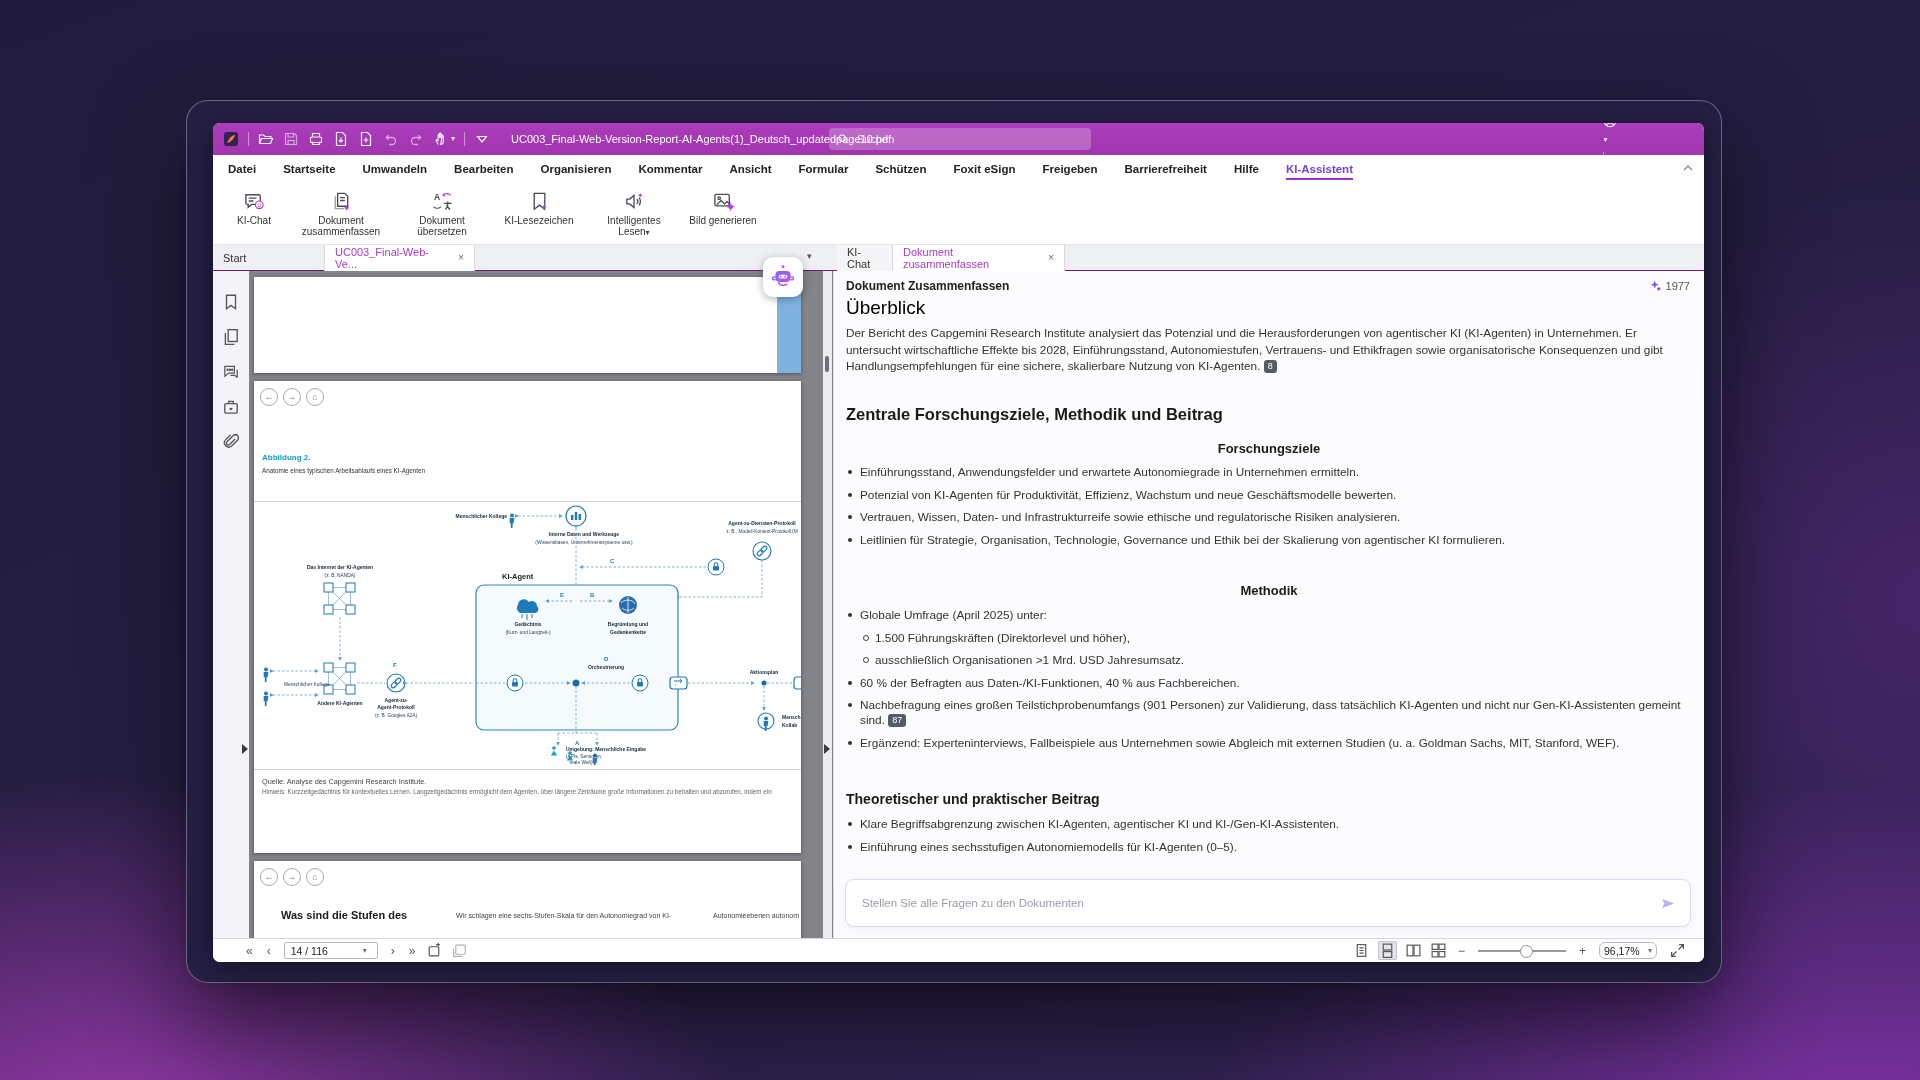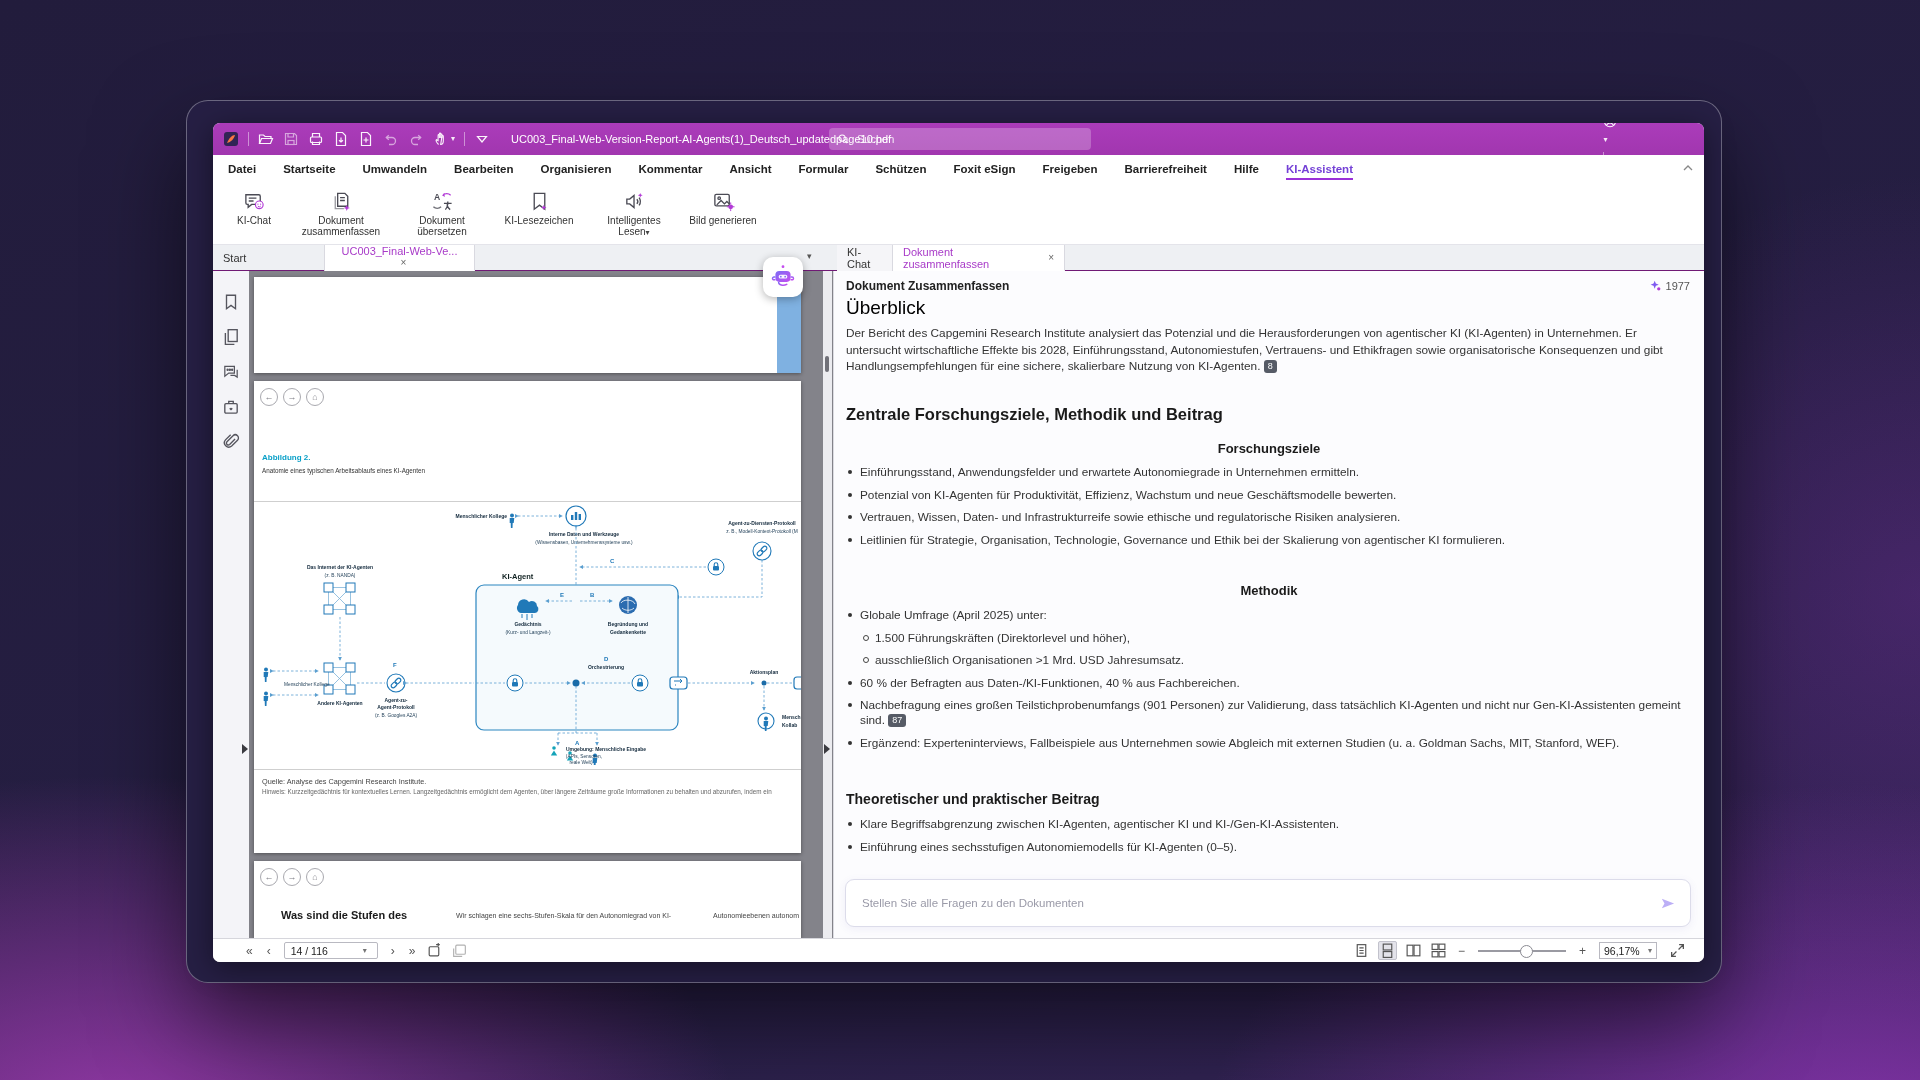--- a/index.html
+++ b/index.html
@@ -103,21 +103,21 @@
     padding:0 14px 0 26px;color:#444;}
   .chev{font-size:12px;color:#555;padding:0 7px;}
   .pagebox{width:94px;height:17px;border:1px solid #b9b9c1;border-radius:2px;display:flex;align-items:center;
     margin:0 6px;padding:0 4px;box-sizing:border-box;}
   .pagebox input{border:none;outline:none;width:70px;font-size:10.5px;color:#222;
     font-family:"Liberation Sans",sans-serif;}
   .sico{width:17px;height:17px;color:#555;margin:0 4px;}
   .sico.sel{background:#e3e3ea;border:1px solid #c2c2cc;border-radius:2px;}
   .slider{width:88px;height:2px;background:#9a9aa2;margin:0 6px;position:relative;}
   .knob{position:absolute;left:42px;top:-5px;width:11px;height:11px;background:#fff;border:1px solid #8a8a92;border-radius:50%;}
-  .zoombox{width:58px;height:17px;border:1px solid #b9b9c1;border-radius:0;display:flex;align-items:center;
+  .zoombox{width:58px;height:17px;border:1px solid #b9b9c1;border-radius:6px;display:flex;align-items:center;
     justify-content:space-between;padding:0 4px;margin:0 8px 0 6px;font-size:10.5px;color:#222;box-sizing:border-box;}
   
   .figlab{font-size:8px;font-weight:bold;color:#0aa0c8;}
   .figcap{font-size:6.3px;color:#333;}
   .src{font-size:7.3px;color:#444;}
   .note{font-size:6.3px;color:#666;white-space:nowrap;}
   .hrline{position:absolute;left:0;width:100%;height:1px;background:#cfcfcf;}
   .nextH{font-size:11px;font-weight:bold;color:#1a1a1a;white-space:nowrap;}
   .nextT{font-size:7px;color:#444;white-space:nowrap;}
   svg text{font-family:"Liberation Sans",sans-serif;}
@@ -296,21 +296,21 @@
         <path d="M19.5 13v2M19.5 20v2M15.5 17.5h2M21.5 17.5h2" stroke="#b23ad6" stroke-width="1"></path>
       </svg>
       <span class="rlabel">Bild generieren</span>
     </div>
   </div>
 
   <div class="tabrow">
     <div class="dtab" style="left:0;width:112px;">
       <span>Start</span>
     </div>
-    <div class="dtab white" style="left:112px;width:150px;flex-direction:column;">
+    <div class="dtab white" style="left:112px;width:150px;">
       <span class="purple">UC003_Final-Web-Ve...</span>
       <span class="tclose">×</span>
     </div>
     <span style="position:absolute;left:594px;top:6px;font-size:9px;color:#555;">▾</span>
 
     <div class="dtab" style="left:624px;width:56px;background:#f5f5f8;">
       <span>KI-Chat</span>
     </div>
     <div class="dtab white" style="left:680px;width:172px;">
       <span class="purple">Dokument zusammenfassen</span>

